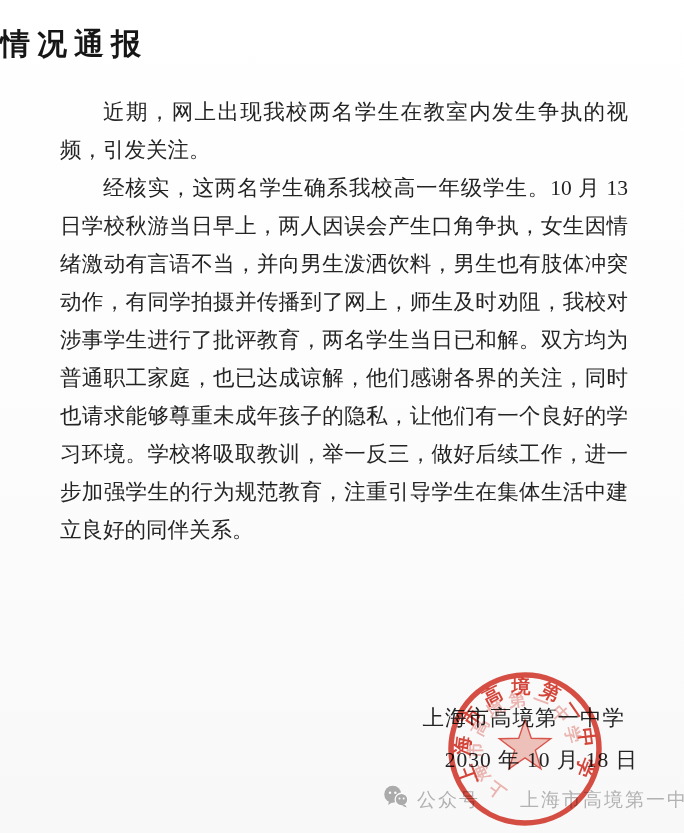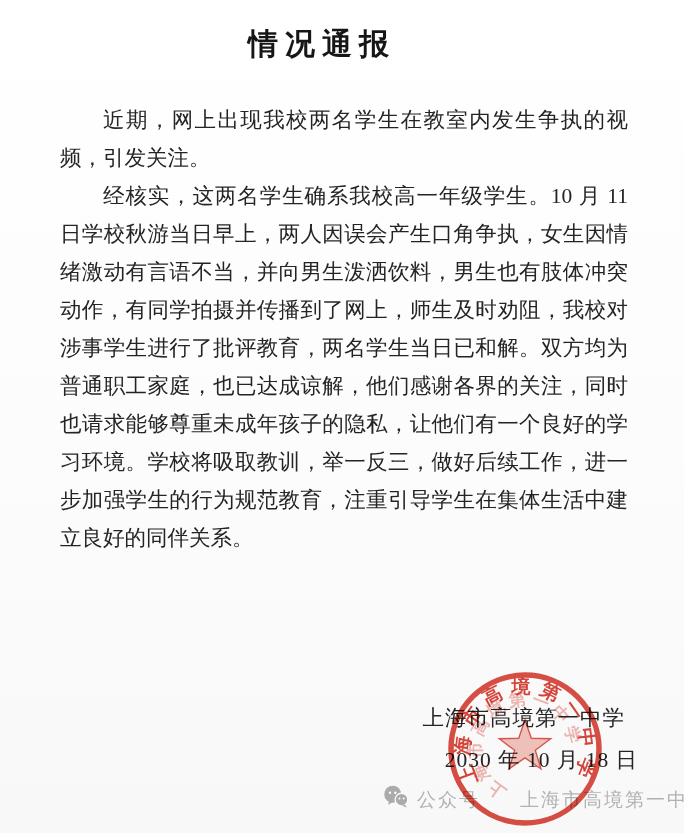--- a/index.html
+++ b/index.html
@@ -11,29 +11,29 @@
   }
   .page{
     position:relative;
     width:684px;height:833px;
     background:linear-gradient(180deg,#ffffff 0%,#fcfcfc 55%,#f8f8f8 100%);
     color:#1f1f1f;
   }
   .doc-title{
     position:absolute;
     top:24px;left:0;width:644px;
-    text-align:center;
+    text-align:left;
     font-size:30px;
     font-weight:bold;
     letter-spacing:7px;
     color:#161616;
   }
   .doc-body{
     position:absolute;
-    top:101px;left:60px;width:568px;
+    top:93px;left:60px;width:568px;
     font-size:21.5px;
     line-height:38px;
     text-align:justify;
     color:#242424;
   }
   .doc-body p{
     margin:0;
     text-indent:2em;
   }
   .sign-line{
@@ -68,21 +68,21 @@
 </style>
 </head>
 <body>
 
 <div class="page">
 
   <div class="doc-title">情况通报</div>
 
   <div class="doc-body">
     <p>近期，网上出现我校两名学生在教室内发生争执的视频，引发关注。</p>
-    <p>经核实，这两名学生确系我校高一年级学生。10 月 11 日学校秋游当日早上，两人因误会产生口角争执，女生因情绪激动有言语不当，并向男生泼洒饮料，男生也有肢体冲突动作，有同学拍摄并传播到了网上，师生及时劝阻，我校对涉事学生进行了批评教育，两名学生当日已和解。双方均为普通职工家庭，也已达成谅解，他们感谢各界的关注，同时也请求能够尊重未成年孩子的隐私，让他们有一个良好的学习环境。学校将吸取教训，举一反三，做好后续工作，进一步加强学生的行为规范教育，注重引导学生在集体生活中建立良好的同伴关系。</p>
+    <p>经核实，这两名学生确系我校高一年级学生。10 月 13 日学校秋游当日早上，两人因误会产生口角争执，女生因情绪激动有言语不当，并向男生泼洒饮料，男生也有肢体冲突动作，有同学拍摄并传播到了网上，师生及时劝阻，我校对涉事学生进行了批评教育，两名学生当日已和解。双方均为普通职工家庭，也已达成谅解，他们感谢各界的关注，同时也请求能够尊重未成年孩子的隐私，让他们有一个良好的学习环境。学校将吸取教训，举一反三，做好后续工作，进一步加强学生的行为规范教育，注重引导学生在集体生活中建立良好的同伴关系。</p>
   </div>
 
   <div class="sign-line sign-org">上海市高境第一中学</div>
   <div class="sign-line sign-date">2030 年 10 月 18 日</div>
 
   <div class="footer-bar">
     <span class="wx">
       <svg width="27" height="25" viewBox="0 0 32 30" aria-hidden="true">
         <g fill="#ababab">
           <circle cx="11.5" cy="11" r="10.2"></circle>

